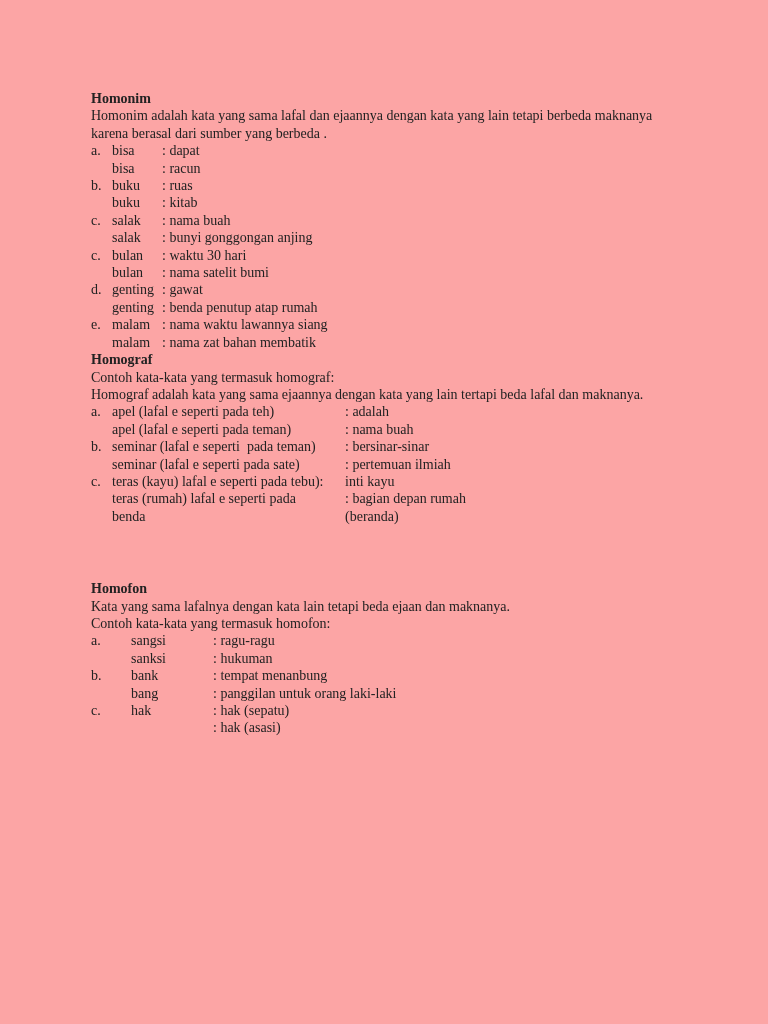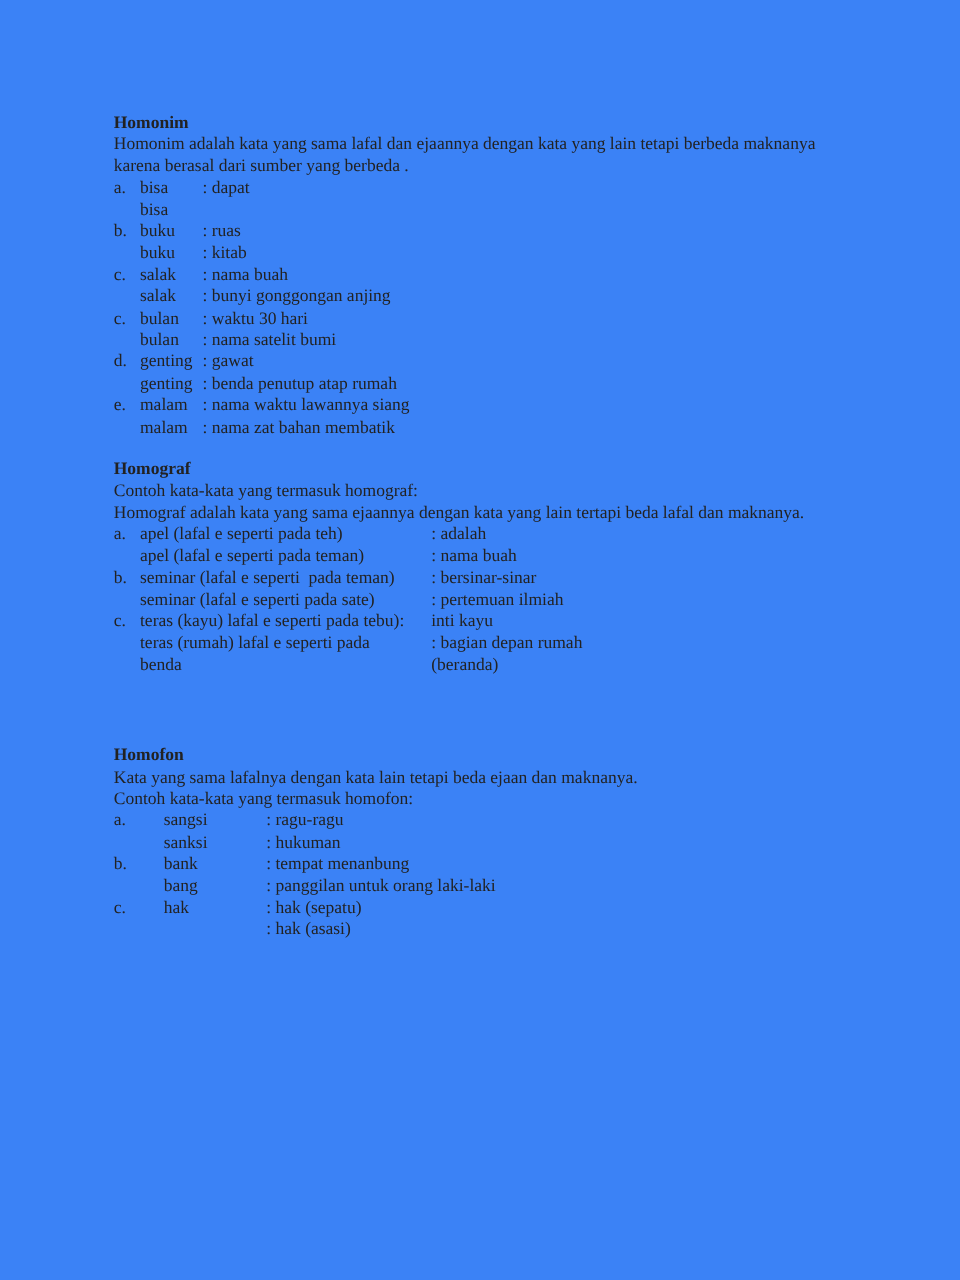--- a/index.html
+++ b/index.html
@@ -6,21 +6,21 @@
     margin: 0;
     padding: 0;
     background: #ffffff;
   }
   .page {
     position: relative;
     width: 768px;
     height: 1024px;
     box-sizing: border-box;
     padding: 90px 100px 0 91px;
-    background: #3b82f6;
+    background: #fca5a5;
     font-family: "Liberation Serif", "DejaVu Serif", serif;
     font-size: 14px;
     line-height: 17.4px;
     color: #222222;
     overflow: hidden;
   }
   .doc-section h2 {
     font-size: 14px;
     font-weight: bold;
     margin: 0;
@@ -48,40 +48,41 @@
     white-space: pre;
   }
   
   .list-homonim  .col-letter { width: 21px; }
   .list-homonim  .col-term   { width: 50px; }
   .list-homograf .col-letter { width: 21px; }
   .list-homograf .col-term   { width: 233px; }
   .list-homofon  .col-letter { width: 40px; }
   .list-homofon  .col-term   { width: 82px; }
   
-  .sec-homograf { margin-top: 16px; }
+  .sec-homograf { }
   .sec-homofon  { margin-top: 55px; }
 </style>
 </head>
 <body>
 
 <div class="page">
 
   <section class="doc-section sec-homonim">
     <h2>Homonim</h2>
     <p>Homonim adalah kata yang sama lafal dan ejaannya dengan kata yang lain tetapi berbeda maknanya karena berasal dari sumber yang berbeda .</p>
     <div class="word-list list-homonim">
       <div class="list-row">
         <span class="col-letter">a.</span>
         <span class="col-term">bisa</span>
         <span class="col-def">: dapat</span>
       </div>
       <div class="list-row">
         <span class="col-letter"></span>
         <span class="col-term">bisa</span>
+        <span class="col-def">: racun</span>
       </div>
       <div class="list-row">
         <span class="col-letter">b.</span>
         <span class="col-term">buku</span>
         <span class="col-def">: ruas</span>
       </div>
       <div class="list-row">
         <span class="col-letter"></span>
         <span class="col-term">buku</span>
         <span class="col-def">: kitab</span>

